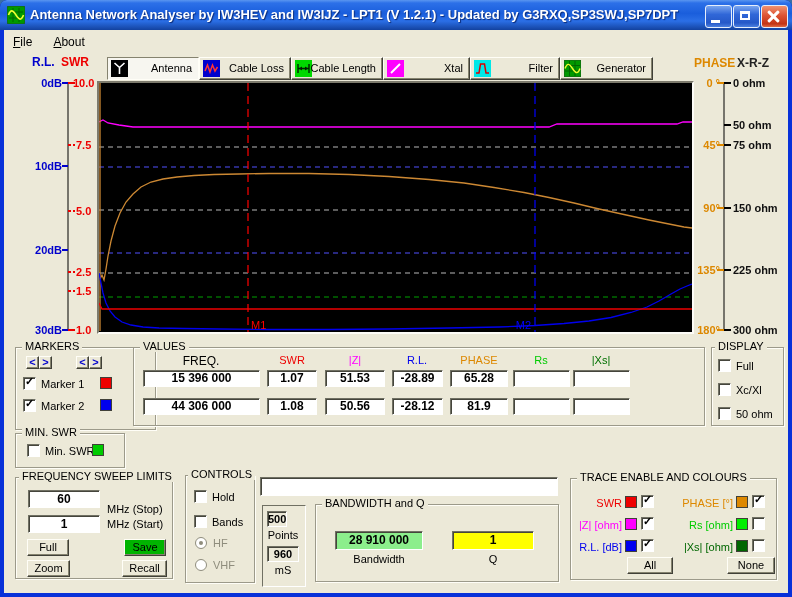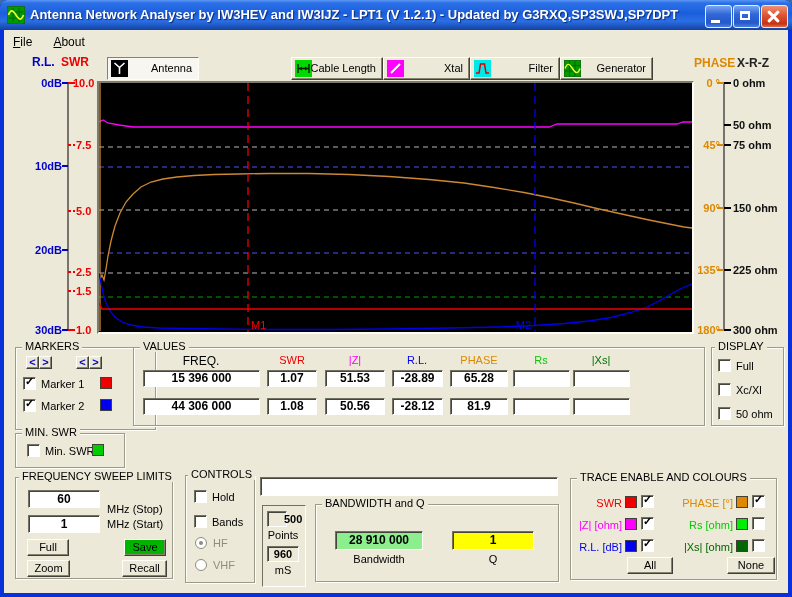--- a/index.html
+++ b/index.html
@@ -87,20 +87,27 @@
   <span class="hdr" style="left:694px;top:56px;color:#dd8800;">PHASE</span>
   <span class="hdr" style="left:737px;top:56px;color:#222;">X-R-Z</span>
 
   <div class="tab active" style="left:107px;width:92px;">
     <svg class="tico" viewBox="0 0 17 17">
         <rect width="17" height="17" fill="#000"></rect>
         <path d="M8.5 14V7.5 M3.5 3l5 4.5 M13.5 3l-5 4.5" stroke="#fff" stroke-width="1.6" fill="none"></path>
       </svg>
     <span class="tlabel">Antenna</span>
   </div>
+  <div class="tab" style="left:199px;width:92px;">
+    <svg class="tico" viewBox="0 0 17 17">
+        <rect width="17" height="17" fill="#0000cc"></rect>
+        <polyline points="2,11 4.5,5 7,12 9.5,5 12,11 14.5,7" stroke="#ff3333" stroke-width="1.5" fill="none"></polyline>
+      </svg>
+    <span class="tlabel">Cable Loss</span>
+  </div>
   <div class="tab" style="left:291px;width:92px;">
     <svg class="tico" viewBox="0 0 17 17">
         <rect width="17" height="17" fill="#00d800"></rect>
         <path d="M3 4v9 M14 4v9 M3.5 8.5h10" stroke="#002200" stroke-width="1.4" fill="none"></path>
         <polygon points="7,6.5 7,10.5 3.8,8.5" fill="#002200"></polygon>
         <polygon points="10,6.5 10,10.5 13.2,8.5" fill="#002200"></polygon>
       </svg>
     <span class="tlabel">Cable Length</span>
   </div>
   <div class="tab" style="left:383px;width:87px;">
@@ -281,21 +288,21 @@
   <span class="lbl" style="left:212px;top:491px;">Hold</span>
   <div class="chk" style="left:194px;top:515px;"></div>
   <span class="lbl" style="left:212px;top:516px;">Bands</span>
   <div class="radio on" style="left:195px;top:537px;"></div>
   <span class="lbl" style="left:213px;top:537px;color:#8f8d7d;">HF</span>
   <div class="radio" style="left:195px;top:559px;"></div>
   <span class="lbl" style="left:213px;top:559px;color:#8f8d7d;">VHF</span>
 
   <input class="inp" style="left: 260px; top: 477px; width: 298px; height: 19px; text-align: left; font-weight: 400;" value="">
   <div class="grp" style="left:262px;top:505px;width:42px;height:80px;border:1px solid;border-color:#707063 #fff #fff #707063;box-shadow:none;"></div>
-  <div class="val" style="left:267px;top:511px;width:20px;height:16px;font-size:11px;background:#ece9d8;padding-left:16px;">500</div>
+  <div class="val" style="left:267px;top:511px;width:20px;height:16px;font-size:11px;background:#ece9d8;">500</div>
   <span class="lbl" style="left:262px;top:529px;width:42px;text-align:center;">Points</span>
   <div class="val" style="left:267px;top:546px;width:32px;height:16px;font-size:11px;background:#ece9d8;">960</div>
   <span class="lbl" style="left:262px;top:564px;width:42px;text-align:center;">mS</span>
 
   <div class="grp" style="left:315px;top:504px;width:242px;height:76px;">
     <span class="cap">BANDWIDTH and Q</span>
   </div>
   <div class="val" style="left: 335px; top: 531px; width: 88px; height: 19px; line-height: 17px; background: rgb(140, 238, 140);">28 910 000</div>
   <span class="lbl" style="left:335px;top:553px;width:88px;text-align:center;">Bandwidth</span>
   <div class="val" style="left: 452px; top: 531px; width: 82px; height: 19px; line-height: 17px; background: rgb(255, 255, 0);">1</div>

